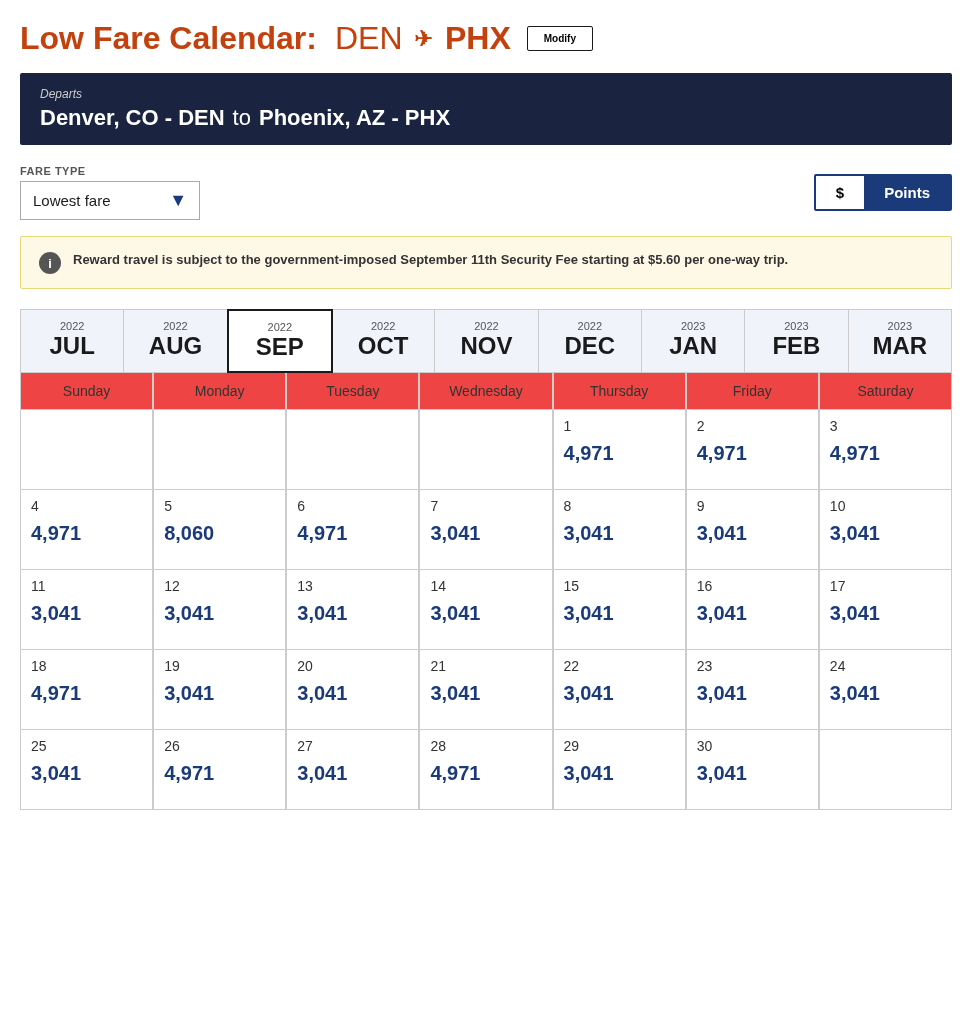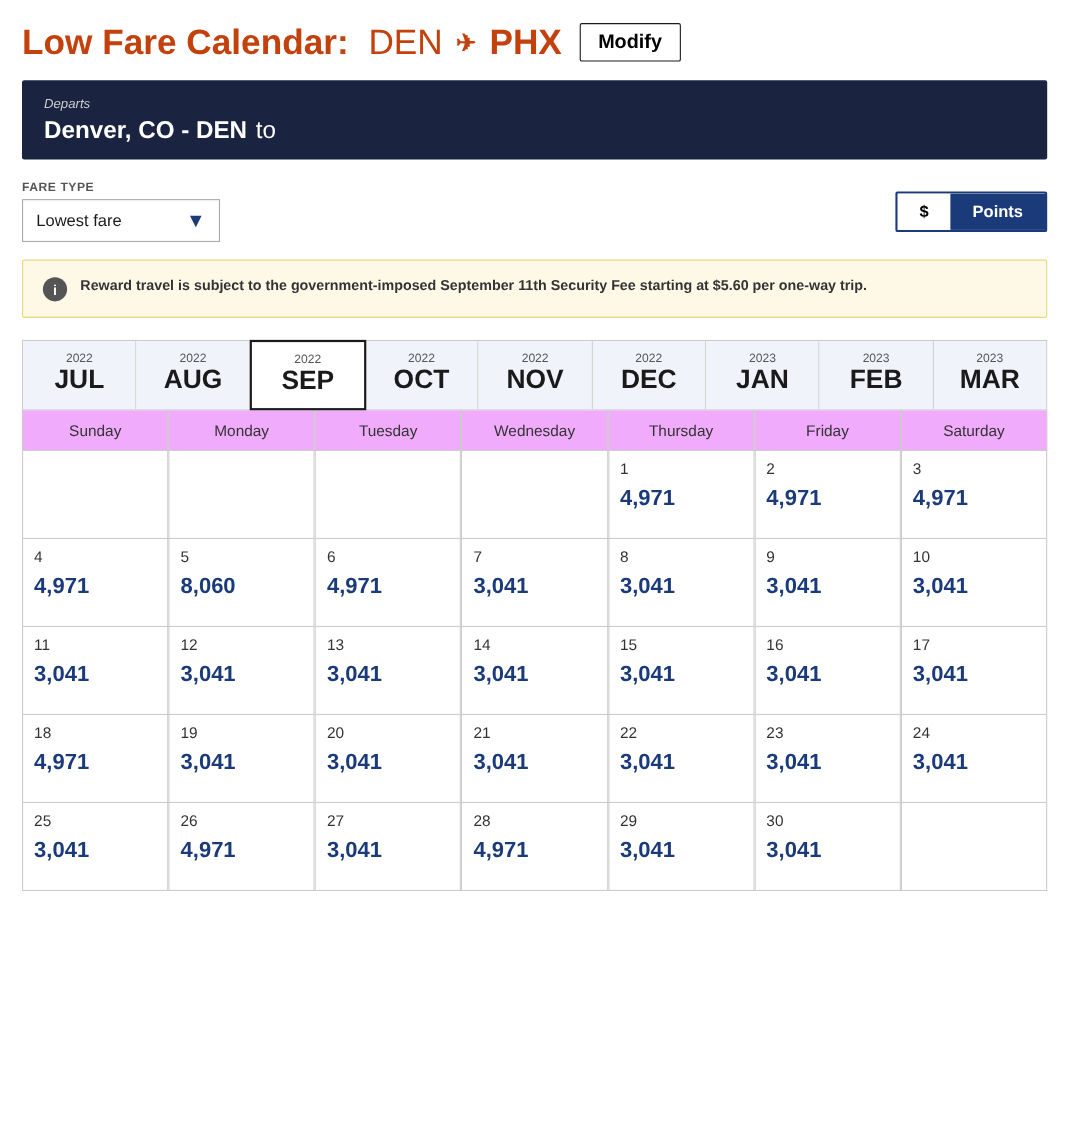--- a/index.html
+++ b/index.html
@@ -5,21 +5,21 @@
     * { box-sizing: border-box; margin: 0; padding: 0; }
     body { font-family: Arial, sans-serif; background: #fff; color: #1a1a1a; width: 972px; }
 
     .page-container { padding: 20px 20px 40px 20px; }
 
     
     .page-header { display: flex; align-items: center; gap: 16px; margin-bottom: 16px; }
     .page-title { font-size: 32px; font-weight: 700; color: #c2410c; display: flex; align-items: center; gap: 10px; }
     .modify-btn {
       border: 1.5px solid #1a1a1a; background: #fff; padding: 6px 16px;
-      font-size: 18px; font-weight: 600; cursor: pointer; border-radius: 2px;
+      font-size: 10px; font-weight: 600; cursor: pointer; border-radius: 2px;
     }
 
     
     .route-banner {
       background: #1a2440; color: #fff; padding: 14px 20px; margin-bottom: 20px;
       border-radius: 2px;
     }
     .route-banner .departs-label { font-size: 12px; font-style: italic; color: #ccc; margin-bottom: 4px; }
     .route-banner .route-text { font-size: 22px; font-weight: 700; display: flex; align-items: center; gap: 8px; }
     .route-banner .route-text .to-word { font-weight: 400; font-size: 22px; }
@@ -59,21 +59,21 @@
     }
     .month-tab:last-child { border-right: none; }
     .month-tab .tab-year { font-size: 11px; color: #555; }
     .month-tab .tab-month { font-size: 24px; font-weight: 700; color: #1a1a1a; }
     .month-tab.active { background: #fff; border: 2px solid #1a1a1a; margin: -1px; z-index: 2; }
 
     
     .day-headers { display: grid; grid-template-columns: repeat(7, 1fr); }
     .day-header {
       text-align: center; padding: 10px 4px; font-size: 14px; color: #333;
-      background: #f0abfc; border: 1px solid #ccc; border-top: none;
+      background: #ef4444; border: 1px solid #ccc; border-top: none;
     }
 
     
     .calendar-grid { display: grid; grid-template-columns: repeat(7, 1fr); }
     .cal-cell {
       border: 1px solid #ccc; border-top: none; min-height: 80px; padding: 8px 10px;
       position: relative; background: #fff;
     }
     .cal-cell.empty { background: #fff; }
     .cal-cell .cell-date { font-size: 14px; color: #333; font-weight: 400; margin-bottom: 8px; }
@@ -94,20 +94,21 @@
       <span style="font-weight:700;">PHX</span>
     </div>
     <button class="modify-btn">Modify</button>
   </div>
 
   <div class="route-banner">
     <div class="departs-label">Departs</div>
     <div class="route-text">
       <span>Denver, CO - DEN</span>
       <span class="to-word">to</span>
+      <span>Phoenix, AZ - PHX</span>
     </div>
   </div>
 
   <div class="fare-type-row">
     <div class="fare-type-left">
       <div class="fare-type-label">FARE TYPE</div>
       <div class="fare-type-select">
         <span>Lowest fare</span>
         <span class="dropdown-arrow">▼</span>
       </div>

